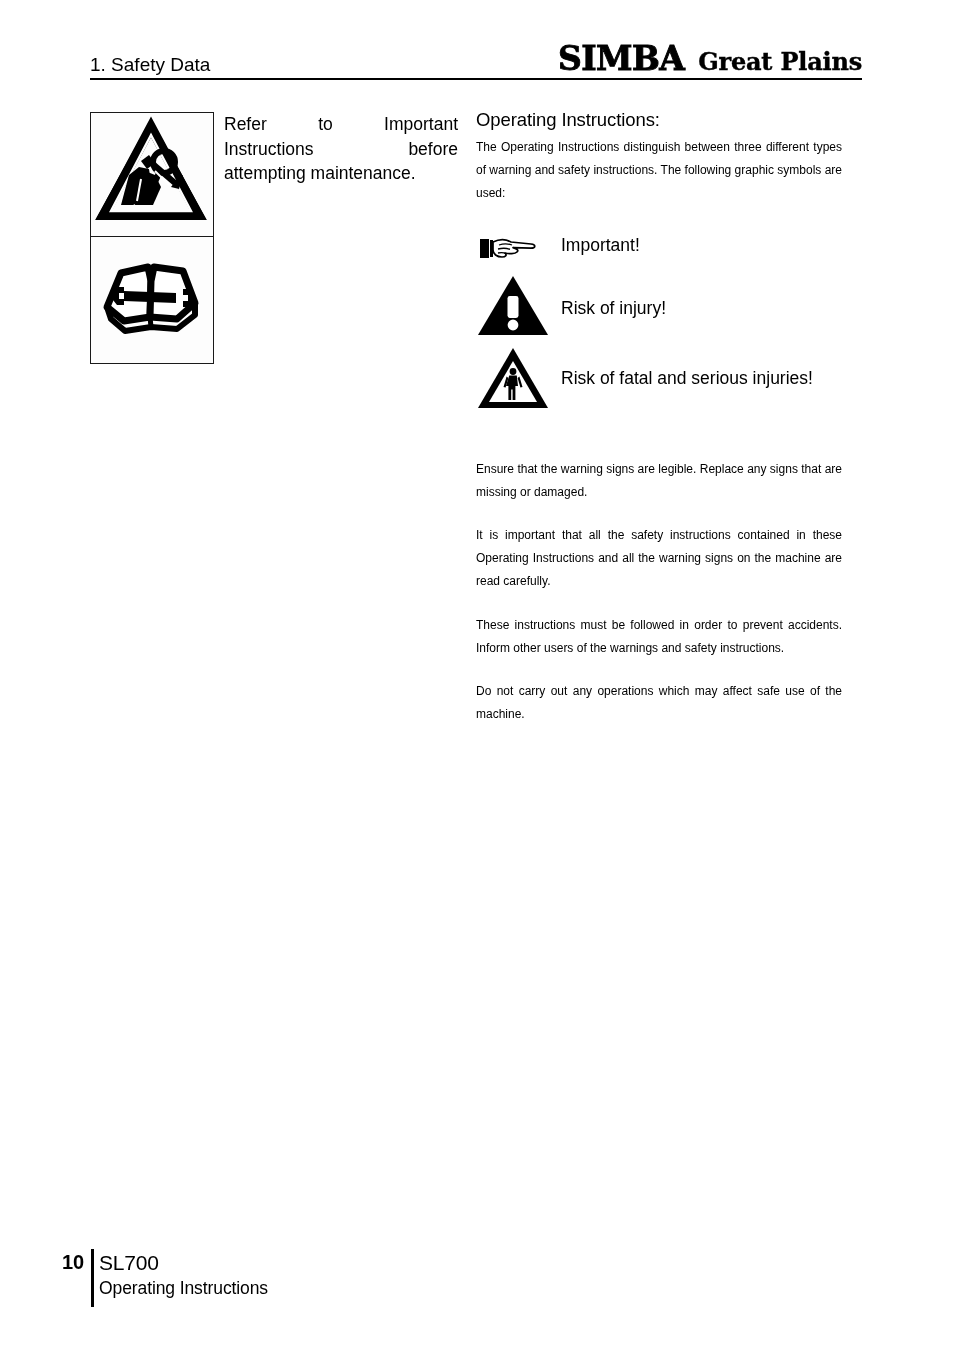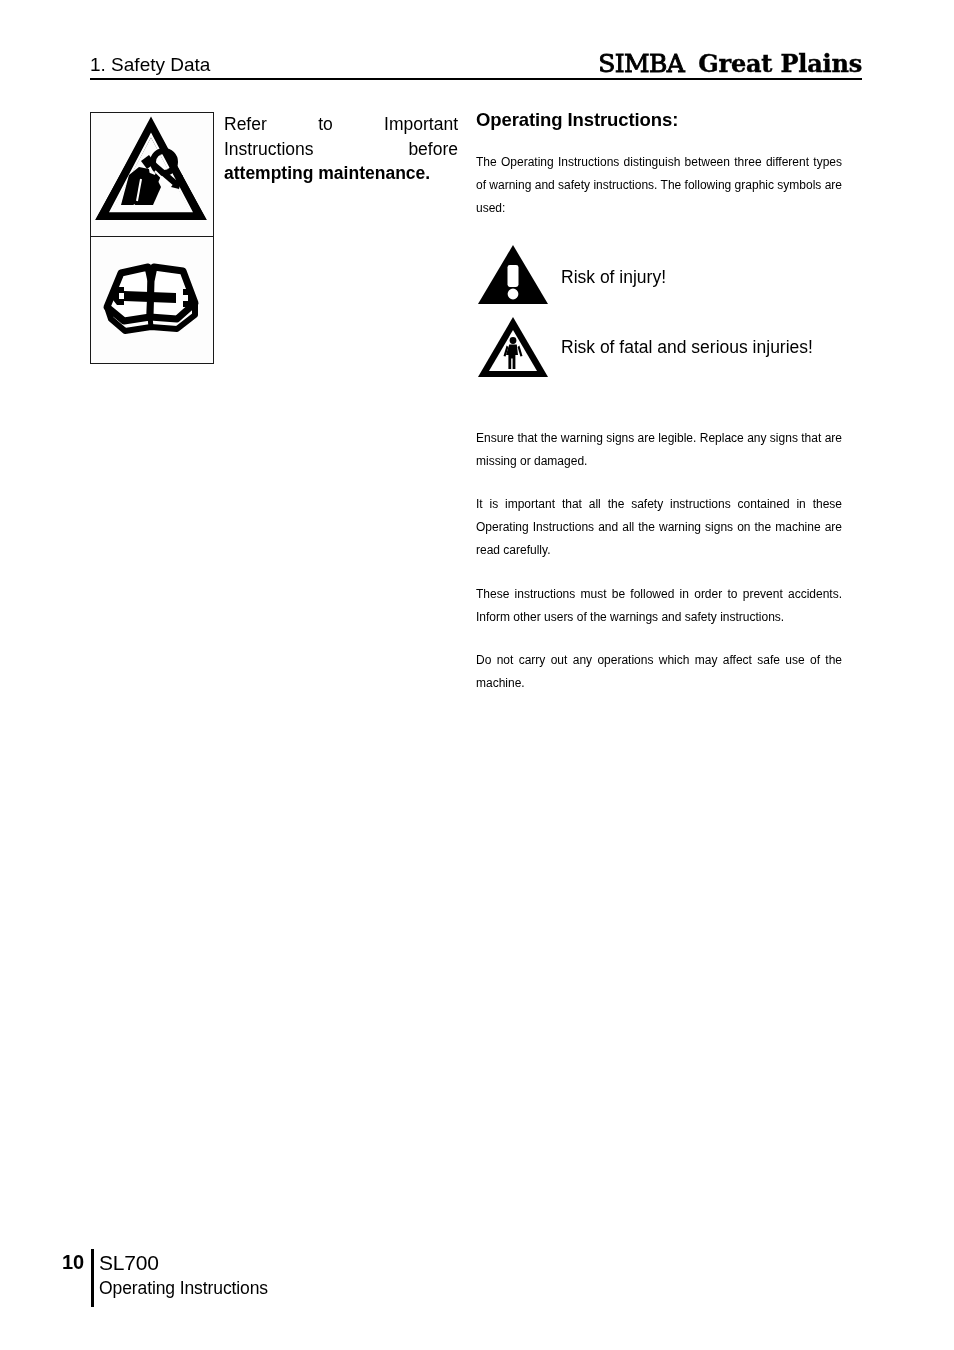--- a/index.html
+++ b/index.html
@@ -44,22 +44,22 @@
     white-space: nowrap;
   }
   .header-logo {
     position: absolute;
     right: 0;
     bottom: 2px;
     white-space: nowrap;
     font-family: "DejaVu Serif", "Liberation Serif", serif;
   }
   .logo-simba {
-    font-size: 25px;
-    font-weight: normal;
+    font-size: 33px;
+    font-weight: bold;
     letter-spacing: -0.6px;
     -webkit-text-stroke: 0.9px #000;
   }
   .logo-gp {
     font-size: 24px;
     font-weight: bold;
     letter-spacing: -0.2px;
     -webkit-text-stroke: 0.4px #000;
     margin-left: 14px;
   }
@@ -103,41 +103,40 @@
     left: 134px;
     top: 0px;
     width: 234px;
     font-size: 17.5px;
     line-height: 24.5px;
     text-align: justify;
   }
   .left-text .ln {
     display: block;
     text-align: justify;
-    font-weight: bold;
   }
   .left-text .ln-j {
     display: block;
     text-align: justify;
     text-align-last: justify;
   }
 
   
   .right-col {
     position: absolute;
     left: 476px;
     top: 108px;
     width: 366px;
   }
   .rc-heading {
     font-size: 18.5px;
-    font-weight: bold;
+    font-weight: normal;
     line-height: 24px;
     letter-spacing: -0.1px;
-    margin: 0 0 19px 0;
+    margin: 0 0 4px 0;
   }
   .rc-para {
     font-size: 12px;
     line-height: 23.2px;
     text-align: justify;
     margin: 0 0 20px 0;
   }
 
   
   .legend {
@@ -286,20 +285,37 @@
   </div>
 
   <div class="right-col">
 
     <div class="rc-heading">Operating Instructions:</div>
 
     <p class="rc-para">The Operating Instructions distinguish between three different types of warning and safety instructions. The following graphic symbols are used:</p>
 
     <div class="legend">
 
+      <div class="legend-row row-important">
+        <span class="sym">
+          <svg width="60" height="30" viewBox="0 0 60 30">
+
+            <rect x="1" y="5" width="9" height="19" fill="#000"></rect>
+            <rect x="11" y="6" width="3" height="17" fill="#000"></rect>
+
+            <path d="M14 8 C20 5, 27 5, 32 8 L52 10 C57 10.4, 57 14, 52 14.2 L34 13.6
+                     C38 15, 40 16, 38 18 C36 20, 30 20, 26 19
+                     C28 21, 27 23, 23 23 C18 23, 14 20, 14 16 Z" fill="#fff" stroke="#000" stroke-width="1.7" stroke-linejoin="round"></path>
+            <path d="M20 11 C24 9.6, 29 9.6, 33 11" fill="none" stroke="#000" stroke-width="1.3"></path>
+            <path d="M19 15 C23 14, 28 14.2, 31 15.4" fill="none" stroke="#000" stroke-width="1.3"></path>
+            <path d="M19 19 C22 18.4, 25 18.6, 27 19.6" fill="none" stroke="#000" stroke-width="1.3"></path>
+          </svg>
+        </span>
+        <span class="lbl">Important!</span>
+      </div>
 
       <div class="legend-row row-injury">
         <span class="sym">
           <svg width="74" height="64" viewBox="0 0 74 64">
             <path d="M37 2 L72 61 L2 61 Z" fill="#000"></path>
             <rect x="31.5" y="22" width="11" height="22" rx="2.4" fill="#fff"></rect>
             <circle cx="37" cy="51" r="5.4" fill="#fff"></circle>
           </svg>
         </span>
         <span class="lbl">Risk of injury!</span>

